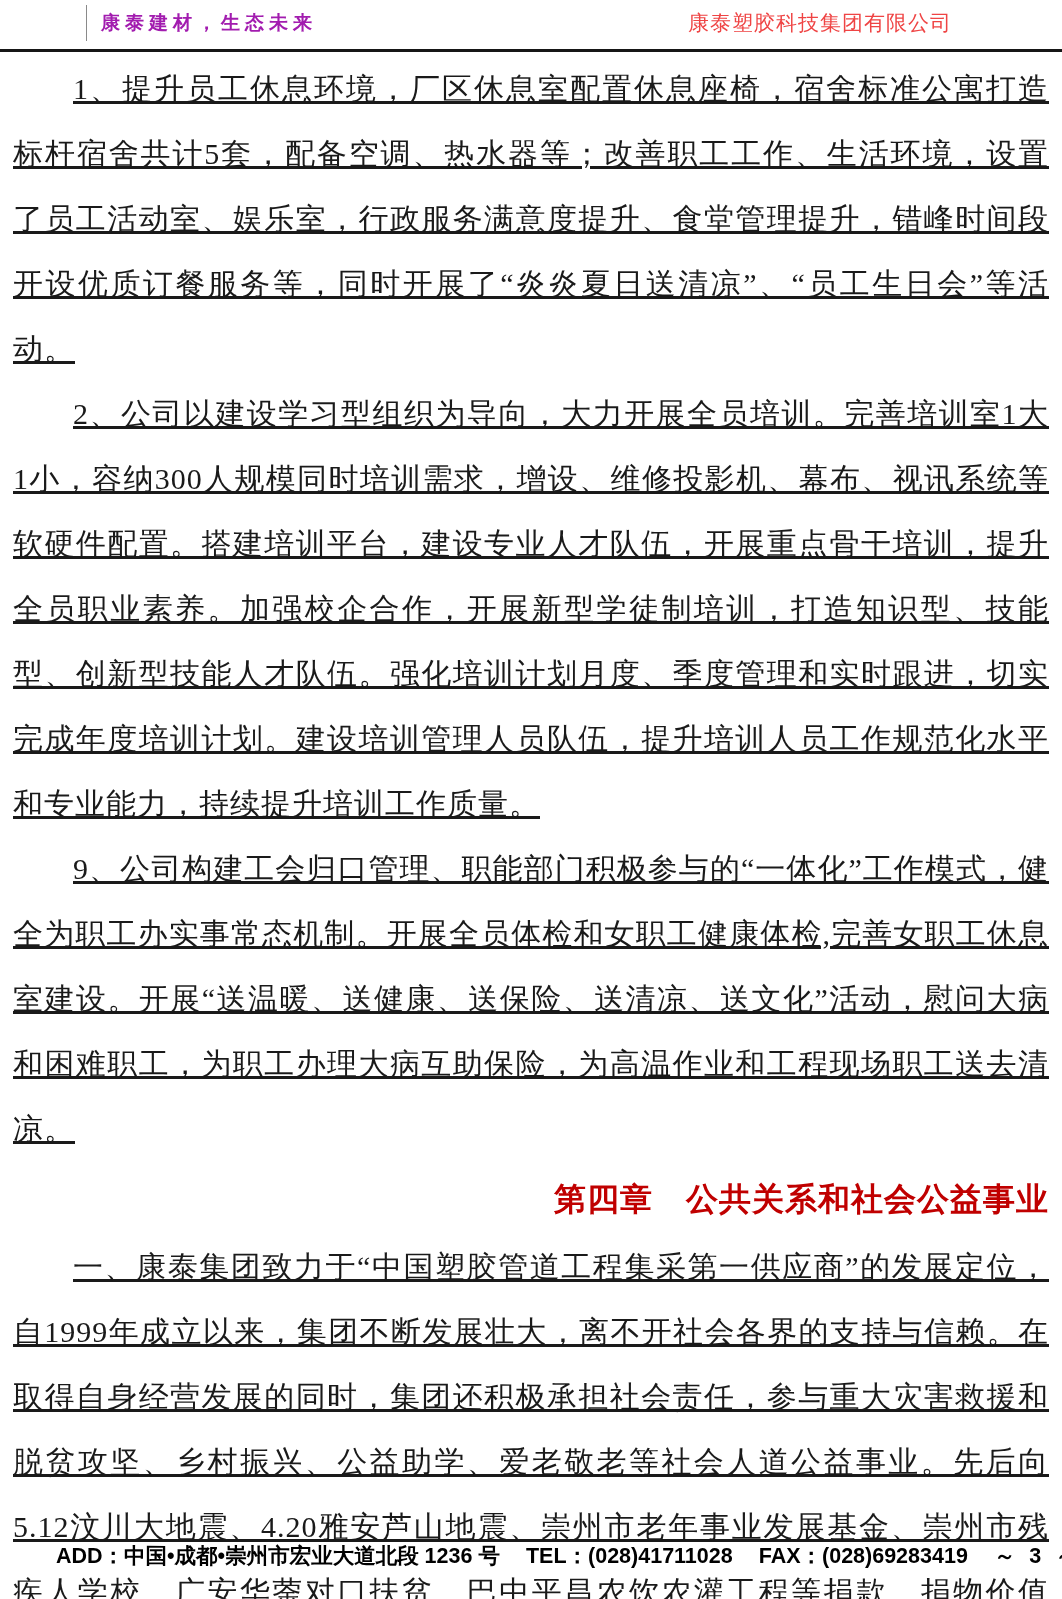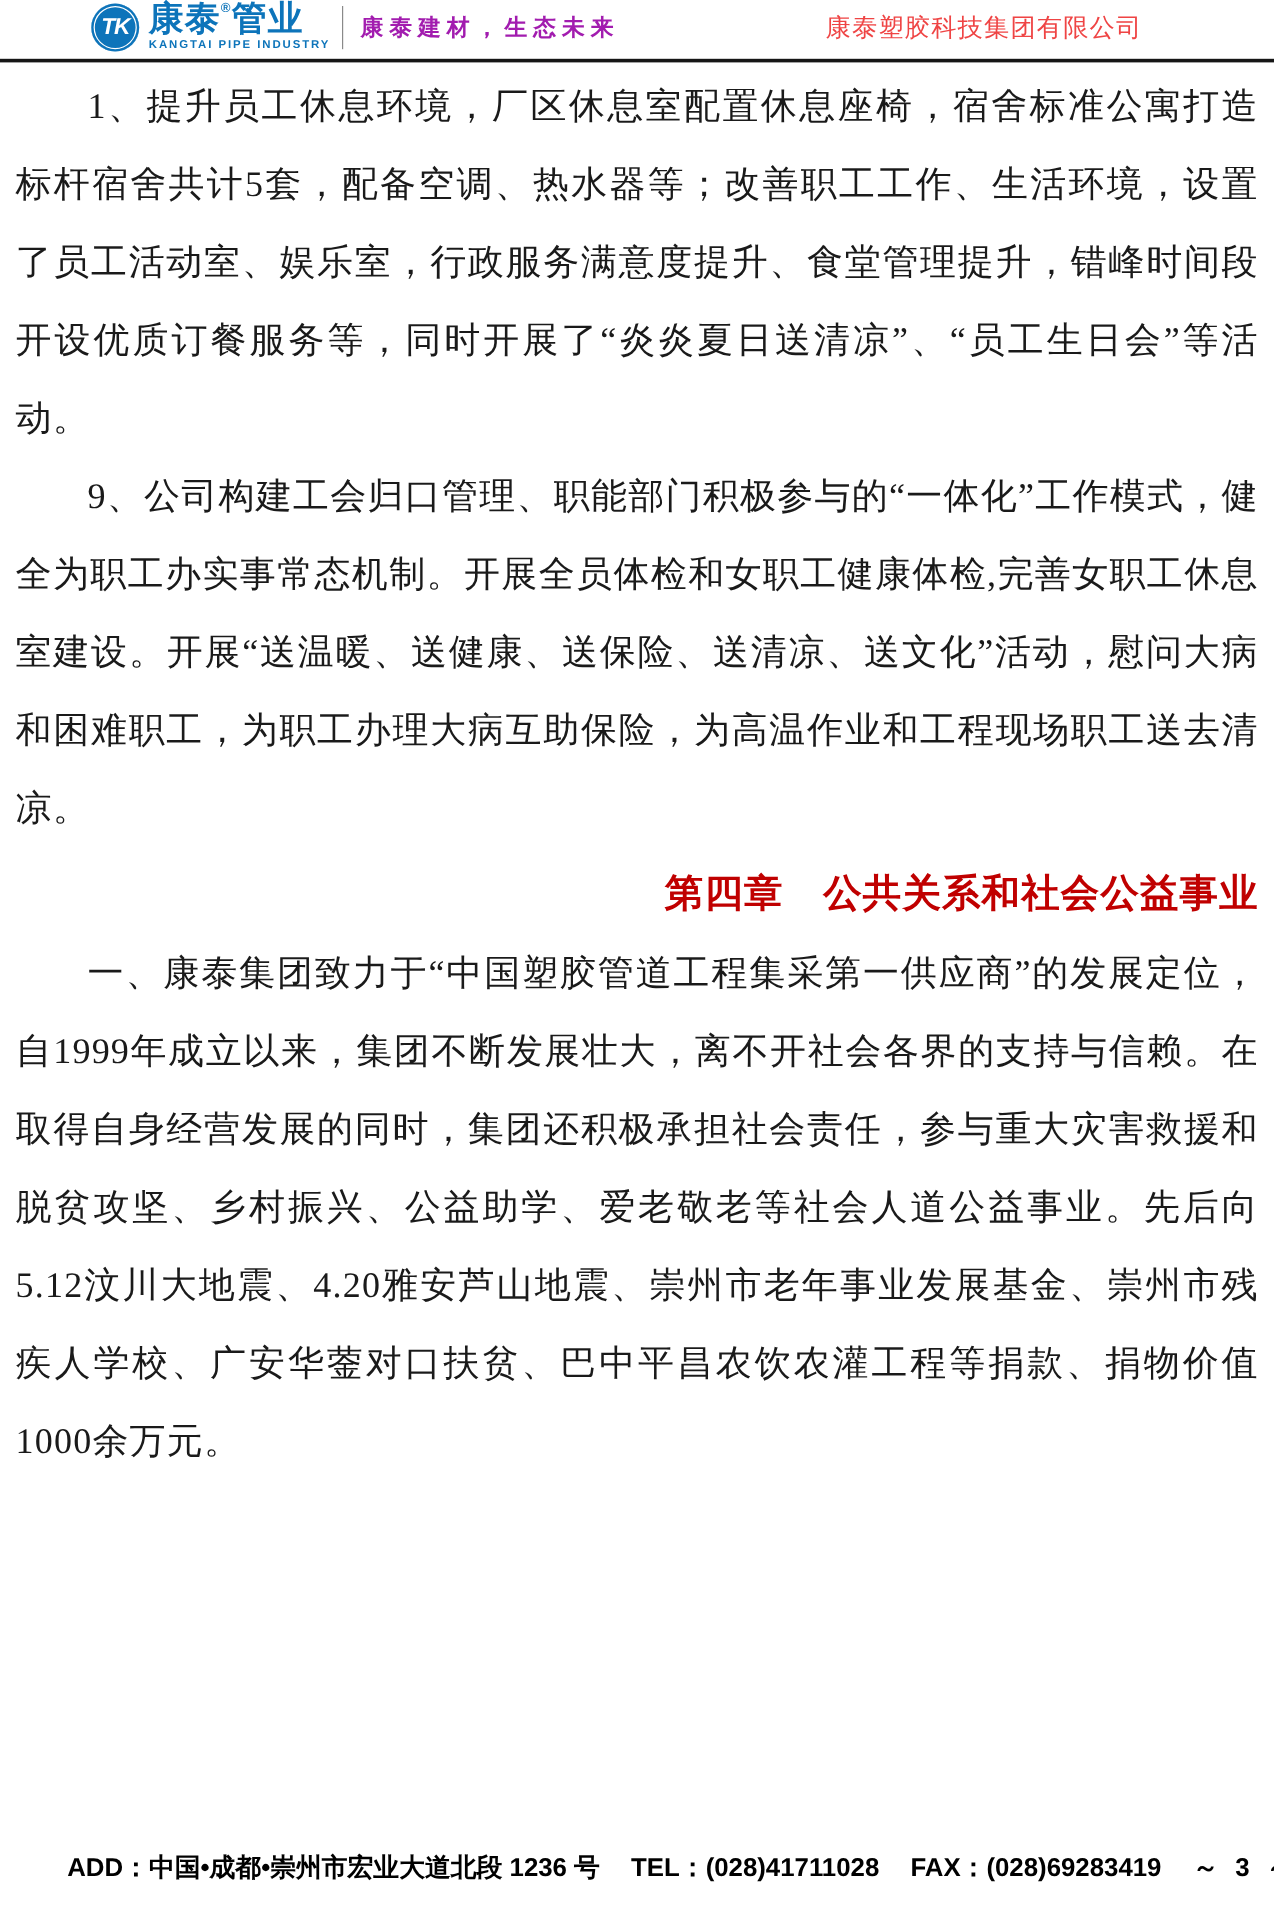--- a/index.html
+++ b/index.html
@@ -50,20 +50,21 @@
     color:#ef4444; font-family:"Liberation Sans","DejaVu Sans",sans-serif;
     font-size:21px; letter-spacing:1px; white-space:nowrap;
   }
   
   .main { padding:4px 13px 0 13px; }
   .main p {
     font-size:30px; line-height:65px; letter-spacing:1px;
     color:#1a1a1a;
     text-align:justify; text-justify:inter-character;
     text-indent:2em;
+    text-decoration:underline;
   }
   .chapter-heading {
     font-size:32px; line-height:65px; font-weight:bold;
     text-align:right; letter-spacing:1px;
     margin:6px 0 2px 0;
   }
   
   .footer {
     position:absolute; left:0; right:0; top:1541px;
     display:flex; align-items:center;
@@ -75,36 +76,28 @@
   .footer .contact { display:flex; }
   .footer .contact span { margin-right:26px; }
   .footer .page-num { margin-left:auto; letter-spacing:4px; }
 </style>
 </head>
 <body>
 
 <div class="page">
 
   <div class="header">
-    <div class="logo-block">
-      <div class="logo-circle">
-        <span>TK</span>
-      </div>
-      <div class="brand-text">
-        <div class="brand-cn-row"><span>康泰</span><sup>®</sup><span>管业</span></div>
-        <div class="brand-en">KANGTAI PIPE INDUSTRY</div>
-      </div>
-    </div>
     <div class="header-divider"></div>
     <div class="tagline">康泰建材，生态未来</div>
     <div class="company-name">康泰塑胶科技集团有限公司</div>
   </div>
 
   <div class="main">
     <p>1、提升员工休息环境，厂区休息室配置休息座椅，宿舍标准公寓打造标杆宿舍共计5套，配备空调、热水器等；改善职工工作、生活环境，设置了员工活动室、娱乐室，行政服务满意度提升、食堂管理提升，错峰时间段开设优质订餐服务等，同时开展了“炎炎夏日送清凉”、“员工生日会”等活动。</p>
+    <p>2、公司以建设学习型组织为导向，大力开展全员培训。完善培训室1大1小，容纳300人规模同时培训需求，增设、维修投影机、幕布、视讯系统等软硬件配置。搭建培训平台，建设专业人才队伍，开展重点骨干培训，提升全员职业素养。加强校企合作，开展新型学徒制培训，打造知识型、技能型、创新型技能人才队伍。强化培训计划月度、季度管理和实时跟进，切实完成年度培训计划。建设培训管理人员队伍，提升培训人员工作规范化水平和专业能力，持续提升培训工作质量。</p>
     <p>9、公司构建工会归口管理、职能部门积极参与的“一体化”工作模式，健全为职工办实事常态机制。开展全员体检和女职工健康体检,完善女职工休息室建设。开展“送温暖、送健康、送保险、送清凉、送文化”活动，慰问大病和困难职工，为职工办理大病互助保险，为高温作业和工程现场职工送去清凉。</p>
     <div class="chapter-heading" id="chapter-heading" style="color: rgb(192, 0, 0);">第四章　公共关系和社会公益事业</div>
     <p>一、康泰集团致力于“中国塑胶管道工程集采第一供应商”的发展定位，自1999年成立以来，集团不断发展壮大，离不开社会各界的支持与信赖。在取得自身经营发展的同时，集团还积极承担社会责任，参与重大灾害救援和脱贫攻坚、乡村振兴、公益助学、爱老敬老等社会人道公益事业。先后向5.12汶川大地震、4.20雅安芦山地震、崇州市老年事业发展基金、崇州市残疾人学校、广安华蓥对口扶贫、巴中平昌农饮农灌工程等捐款、捐物价值1000余万元。</p>
   </div>
 
   <div class="footer">
     <div class="contact">
       <span>ADD：中国•成都•崇州市宏业大道北段 1236 号</span>
       <span>TEL：(028)41711028</span>
       <span>FAX：(028)69283419</span>

